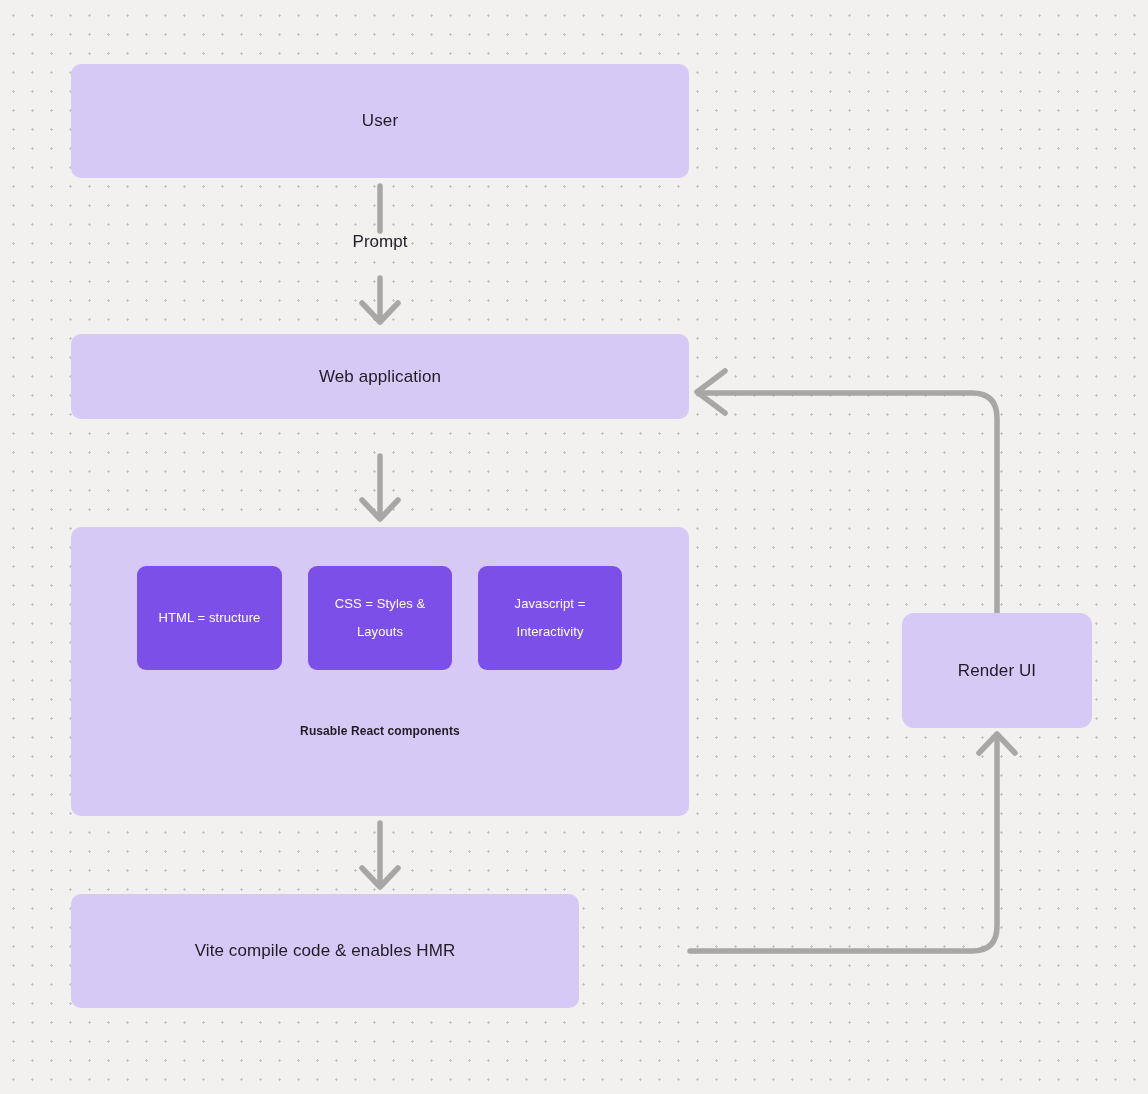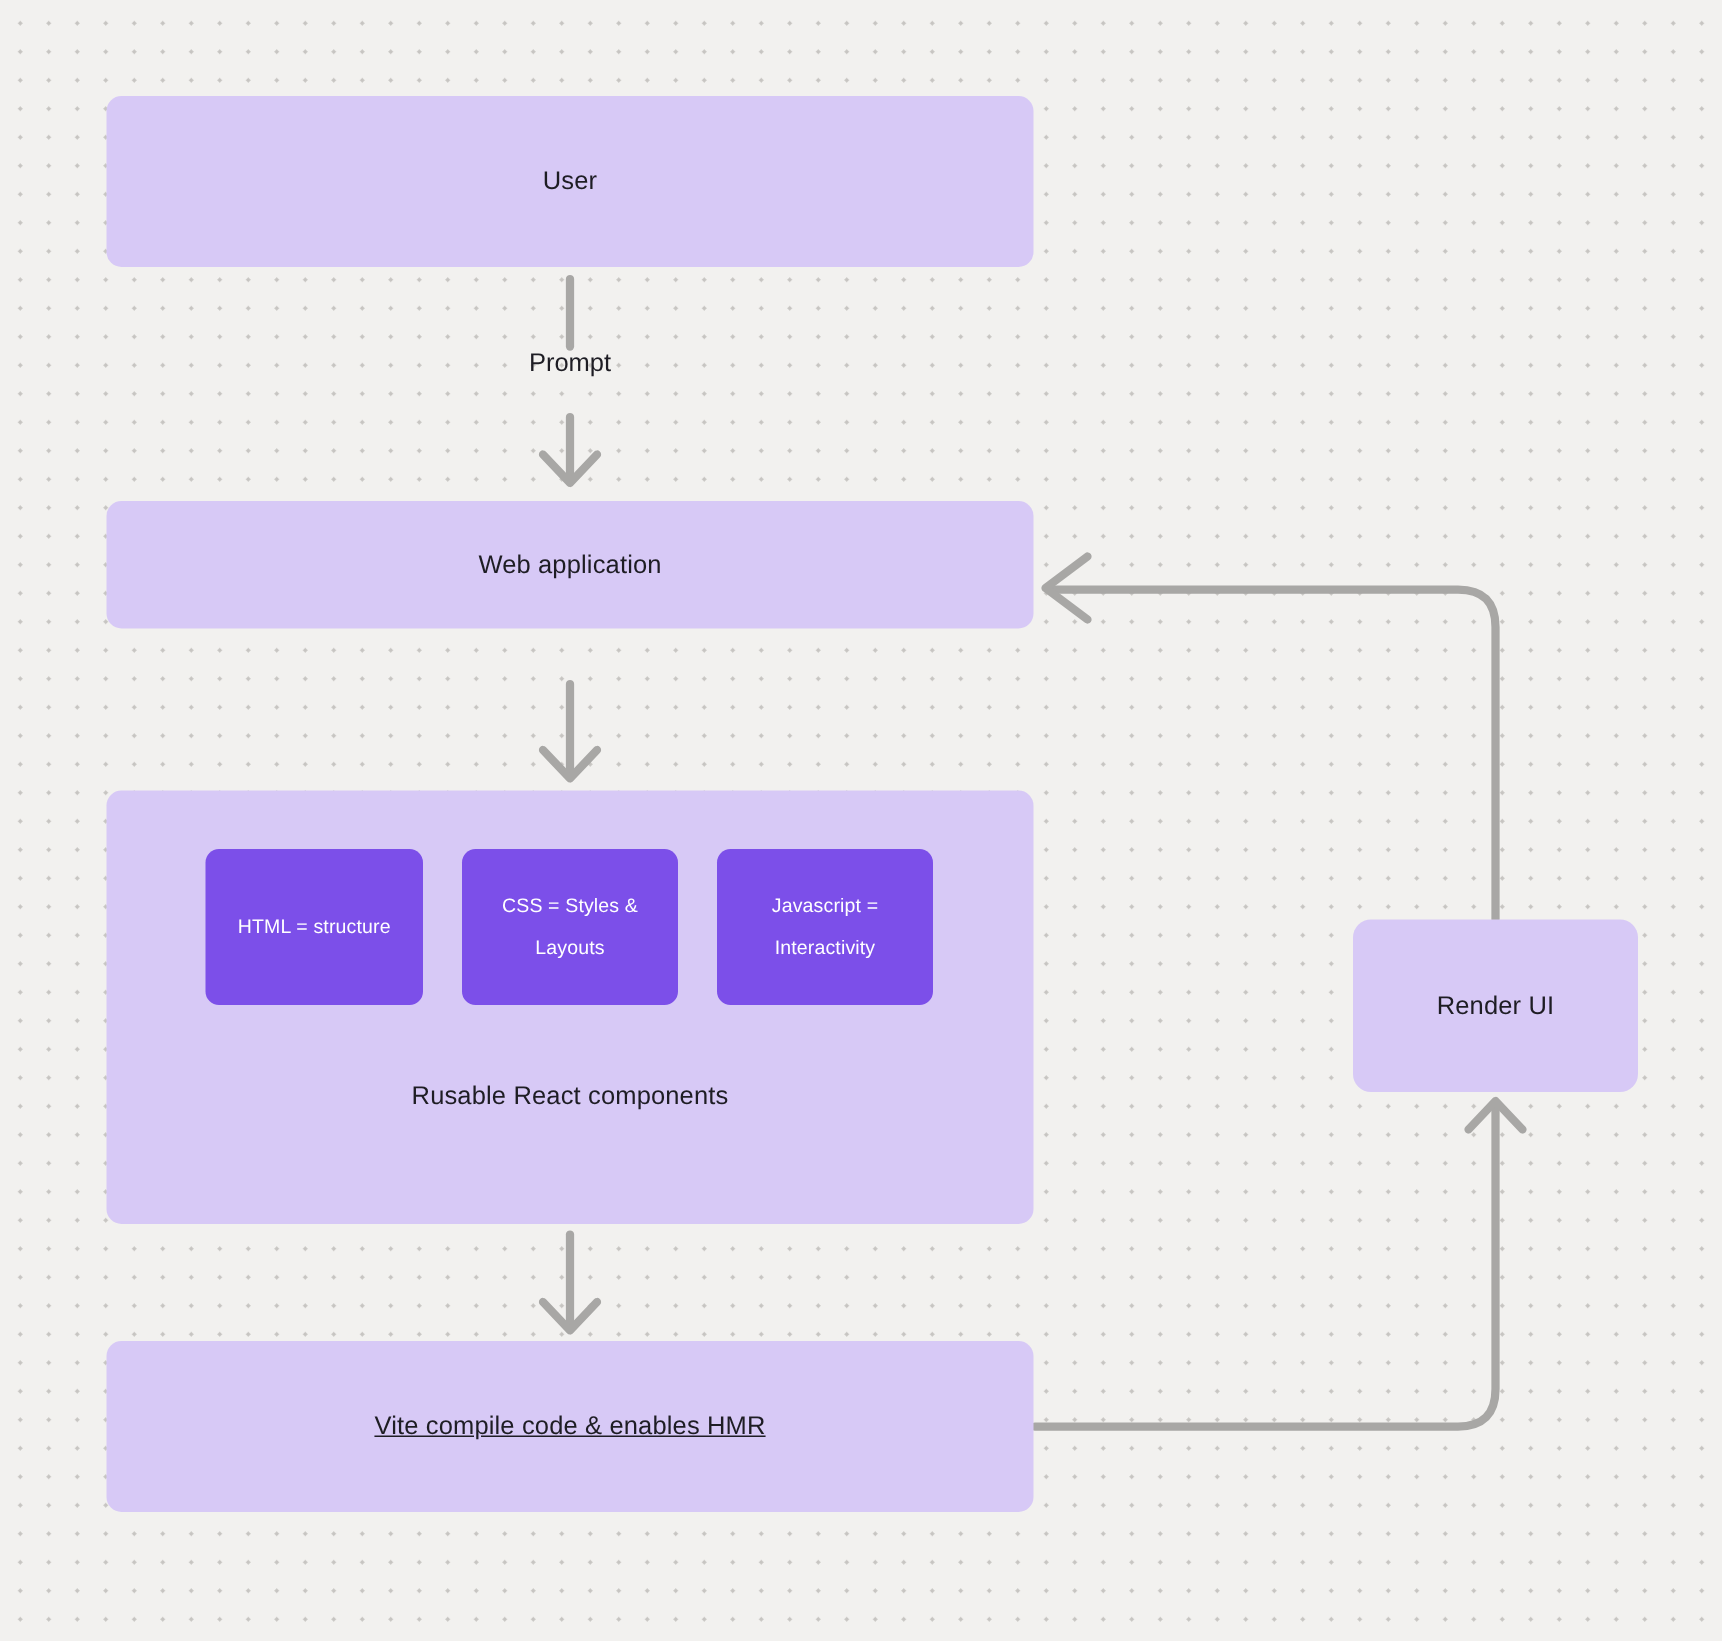--- a/index.html
+++ b/index.html
@@ -37,21 +37,21 @@
     color: #1e1d24;
     font-size: 17px;
     font-weight: 500;
     letter-spacing: 0.1px;
     text-align: center;
   }
 
   .node-user        { left: 71px;  top: 64px;  width: 618px; height: 114px; }
   .node-webapp      { left: 71px;  top: 334px; width: 618px; height: 85px; }
   .node-group       { left: 71px;  top: 527px; width: 618px; height: 289px; display: block; }
-  .node-vite        { left: 71px;  top: 894px; width: 618px; height: 114px; text-decoration: underline; }
+  .node-vite        { left: 71px;  top: 894px; width: 508px; height: 114px; }
   .node-renderui    { left: 902px; top: 613px; width: 190px; height: 115px; border-radius: 12px; justify-content: center; }
 
   .component-box {
     position: absolute;
     top: 39px;
     height: 104px;
     background: #7c4fe9;
     border-radius: 9px;
     color: #ffffff;
     font-size: 13px;
@@ -66,22 +66,22 @@
   .component-html { left: 66px;  width: 145px; }
   .component-css  { left: 237px; width: 144px; }
   .component-js   { left: 407px; width: 144px; }
 
   .group-caption {
     position: absolute;
     top: 190px;
     left: 0;
     width: 100%;
     text-align: center;
-    font-size: 17px;
-    font-weight: 400;
+    font-size: 12px;
+    font-weight: 700;
     color: #1e1d24;
     line-height: 28px;
   }
 
   .edge-label {
     position: absolute;
     left: 380px;
     top: 242px;
     transform: translate(-50%, -50%);
     font-size: 17px;

